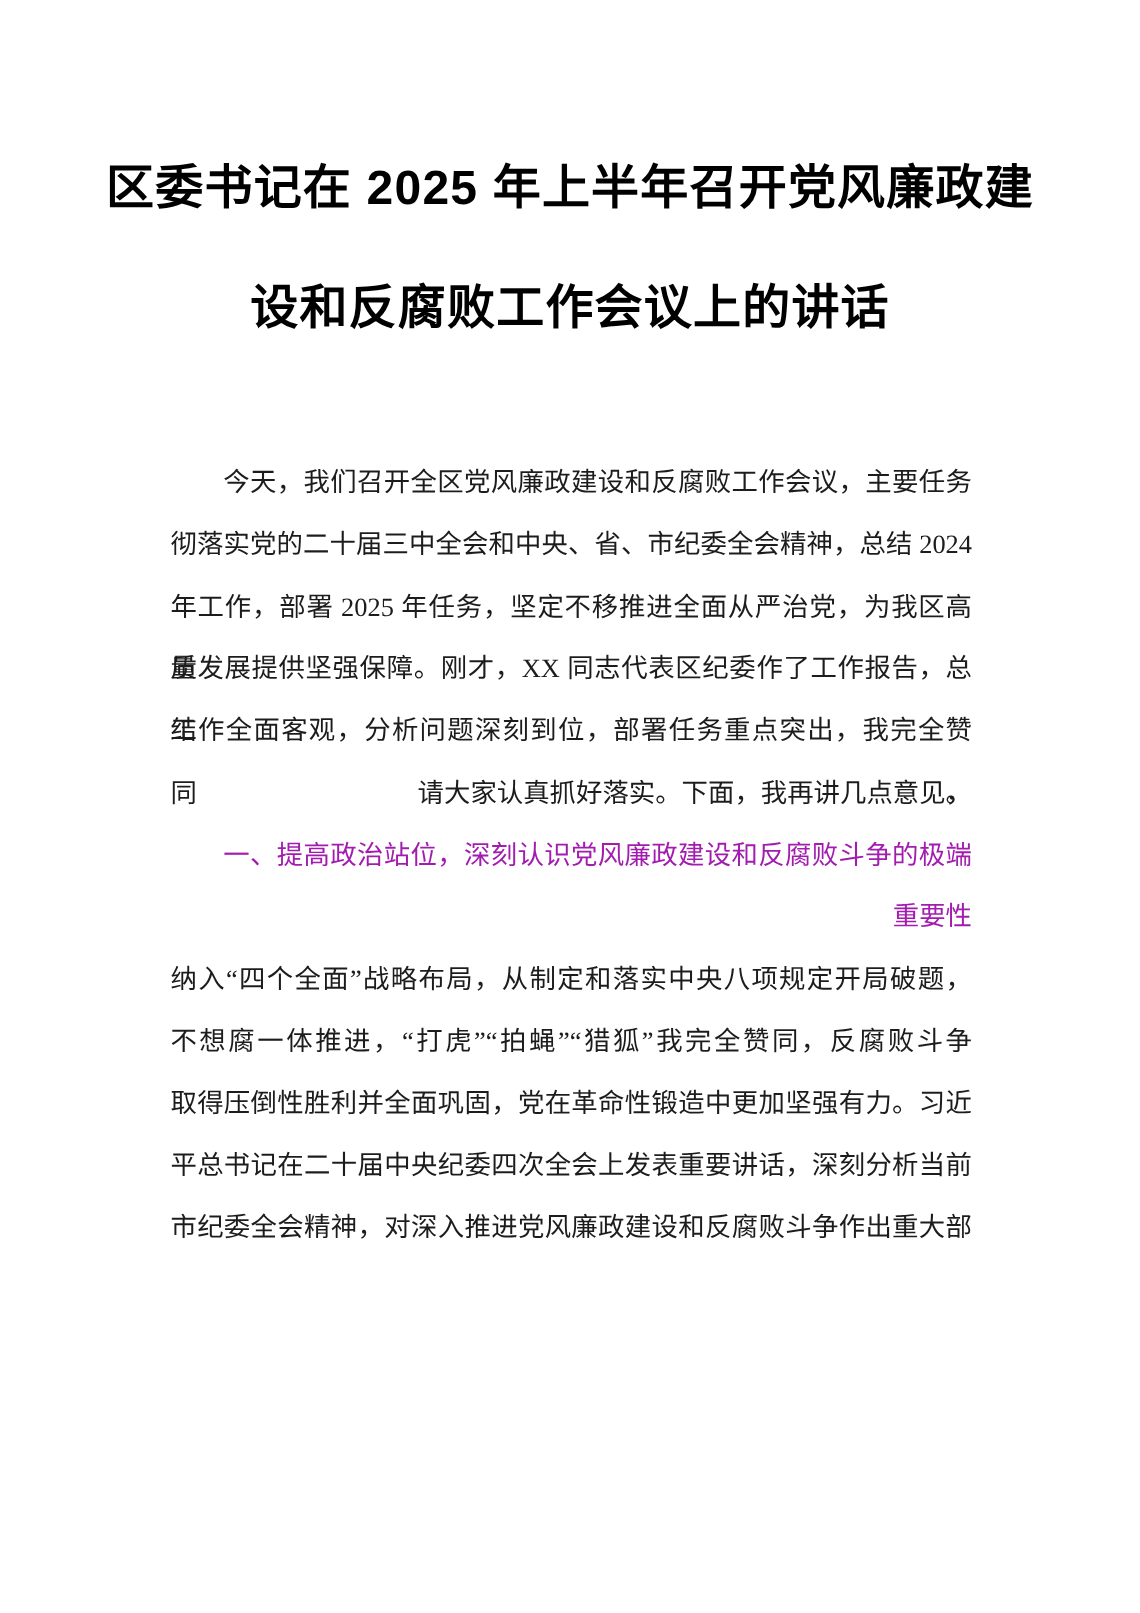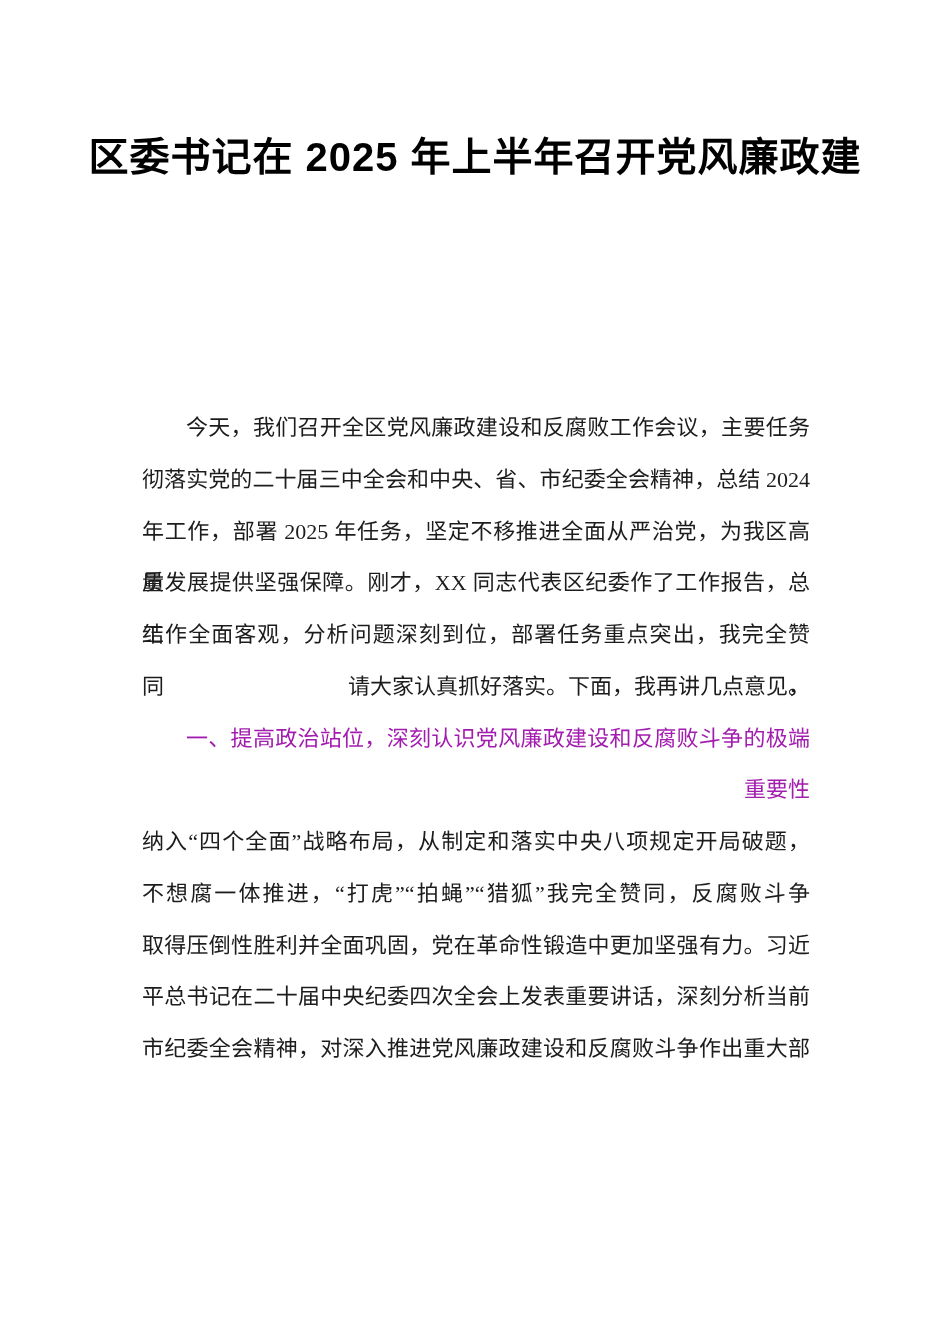--- a/index.html
+++ b/index.html
@@ -26,21 +26,21 @@
     font-size: 40px;
     line-height: 100px;
     color: #000000;
     letter-spacing: 1px;
   }
   .title-line {
     height: 100px;
   }
   .content-block {
     position: absolute;
-    top: 402px;
+    top: 376px;
     left: 142px;
     width: 668px;
     font-family: "Liberation Serif", "DejaVu Serif", serif;
     font-size: 22px;
     color: #1c1c1c;
   }
   .line {
     height: 51.75px;
     line-height: 51.75px;
     text-align: right;
@@ -57,20 +57,21 @@
     font-weight: normal;
     color: #a21caf;
   }
 </style>
 </head>
 <body>
 
 <div class="page">
   <div class="title-block">
     <div class="title-line">区委书记在 2025 年上半年召开党风廉政建</div>
+    <div class="title-line">设和反腐败工作会议上的讲话</div>
   </div>
   <div class="content-block">
       <div class="line justify indent">今天，我们召开全区党风廉政建设和反腐败工作会议，主要任务</div>
       <div class="line justify">彻落实党的二十届三中全会和中央、省、市纪委全会精神，总结 2024</div>
       <div class="line justify">年工作，部署 2025 年任务，坚定不移推进全面从严治党，为我区高质</div>
       <div class="line justify">量发展提供坚强保障。刚才，XX 同志代表区纪委作了工作报告，总结</div>
       <div class="line justify">工作全面客观，分析问题深刻到位，部署任务重点突出，我完全赞同，</div>
       <div class="line">请大家认真抓好落实。下面，我再讲几点意见。</div>
       <div class="line heading justify indent">一、提高政治站位，深刻认识党风廉政建设和反腐败斗争的极端</div>
       <div class="line heading">重要性</div>

